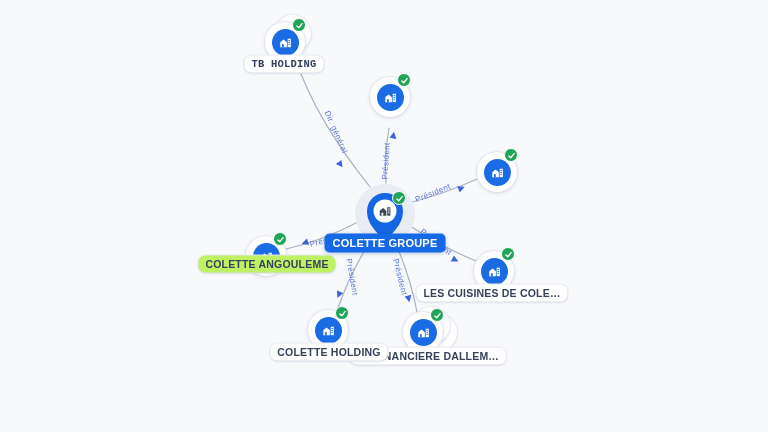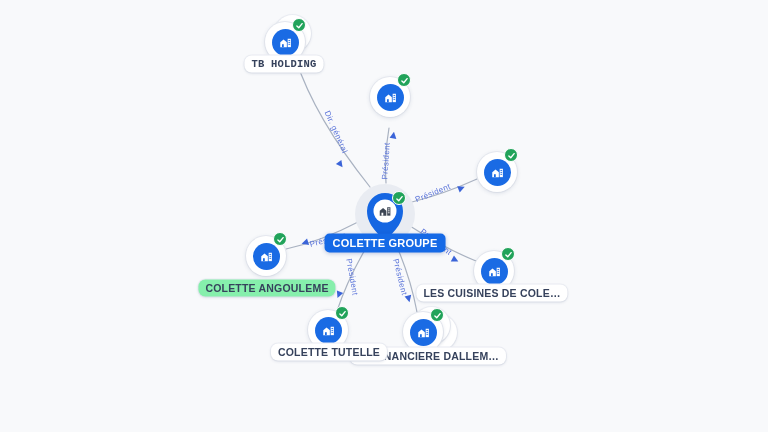--- a/index.html
+++ b/index.html
@@ -176,21 +176,21 @@
             <rect x="13.9" y="11.8" width="2.3" height="1.2" fill="#1a6be4"></rect>
           </svg>
         </div>
       </div>
       <div class="badge" style="background: rgb(33, 163, 90);">
         <svg width="9" height="9" viewBox="0 0 12 12">
           <polyline points="2.5,6.6 5,9 9.5,3.5" fill="none" stroke="#ffffff" stroke-width="1.8" stroke-linecap="round" stroke-linejoin="round"></polyline>
         </svg>
       </div>
     </div>
-    <div class="company-label" style="color: rgb(54, 66, 92); background: #86efac; left: 267px; top: 288px;">COLETTE ANGOULEME</div>
+    <div class="company-label" style="color: rgb(54, 66, 92); background: #bef264; left: 267px; top: 264px;">COLETTE ANGOULEME</div>
     <div class="node" style="left: 423px; top: 332px;">
       <div class="stack-back" style="left: 17px; top: 2px;"></div>
       <div class="stack-back" style="left: 10px; top: -5px;"></div>
       <div class="node-circle">
         <div class="node-disc" style="background: rgb(26, 107, 228);">
           <svg width="15" height="15" viewBox="0 0 20 20">
             <path d="M3 16.2 V9.7 L7.4 6 l4.4 3.7 v6.5 Z" fill="#ffffff"></path>
             <rect x="5.3" y="12.3" width="2.4" height="3.9" fill="#1a6be4"></rect>
             <path d="M12.9 16.2 V5 h4.3 v11.2 Z" fill="#ffffff"></path>
             <rect x="13.9" y="6.6" width="2.3" height="1.2" fill="#1a6be4"></rect>
@@ -218,21 +218,21 @@
             <rect x="13.9" y="11.8" width="2.3" height="1.2" fill="#1a6be4"></rect>
           </svg>
         </div>
       </div>
       <div class="badge" style="background: rgb(33, 163, 90);">
         <svg width="9" height="9" viewBox="0 0 12 12">
           <polyline points="2.5,6.6 5,9 9.5,3.5" fill="none" stroke="#ffffff" stroke-width="1.8" stroke-linecap="round" stroke-linejoin="round"></polyline>
         </svg>
       </div>
     </div>
-    <div class="company-label" style="color: rgb(54, 66, 92); background: rgb(255, 255, 255); left: 329px; top: 352px;">COLETTE TUTELLE</div>
+    <div class="company-label" style="color: rgb(54, 66, 92); background: rgb(255, 255, 255); left: 329px; top: 352px;">COLETTE HOLDING</div>
     <div class="halo" style="left: 385px; top: 214px; background: rgb(233, 236, 242);"></div>
     <div class="center-node" style="left: 363px; top: 190px;"><svg width="44" height="54" viewBox="0 0 44 54">
         <path d="M22 52 C17.5 44.5 4 36.5 4 21 A18 18 0 1 1 40 21 C40 36.5 26.5 44.5 22 52 Z" fill="#1566e2"></path>
         <circle cx="22" cy="21" r="11.5" fill="#ffffff"></circle>
         <g transform="translate(14.5,13.5) scale(0.75)">
           <path d="M3 16.2 V9.7 L7.4 6 l4.4 3.7 v6.5 Z" fill="#3d4654"></path>
           <rect x="5.3" y="12.3" width="2.4" height="3.9" fill="#ffffff"></rect>
           <path d="M12.9 16.2 V5 h4.3 v11.2 Z" fill="#3d4654"></path>
           <rect x="13.9" y="6.6" width="2.3" height="1.2" fill="#ffffff"></rect>
           <rect x="13.9" y="9.2" width="2.3" height="1.2" fill="#ffffff"></rect>

